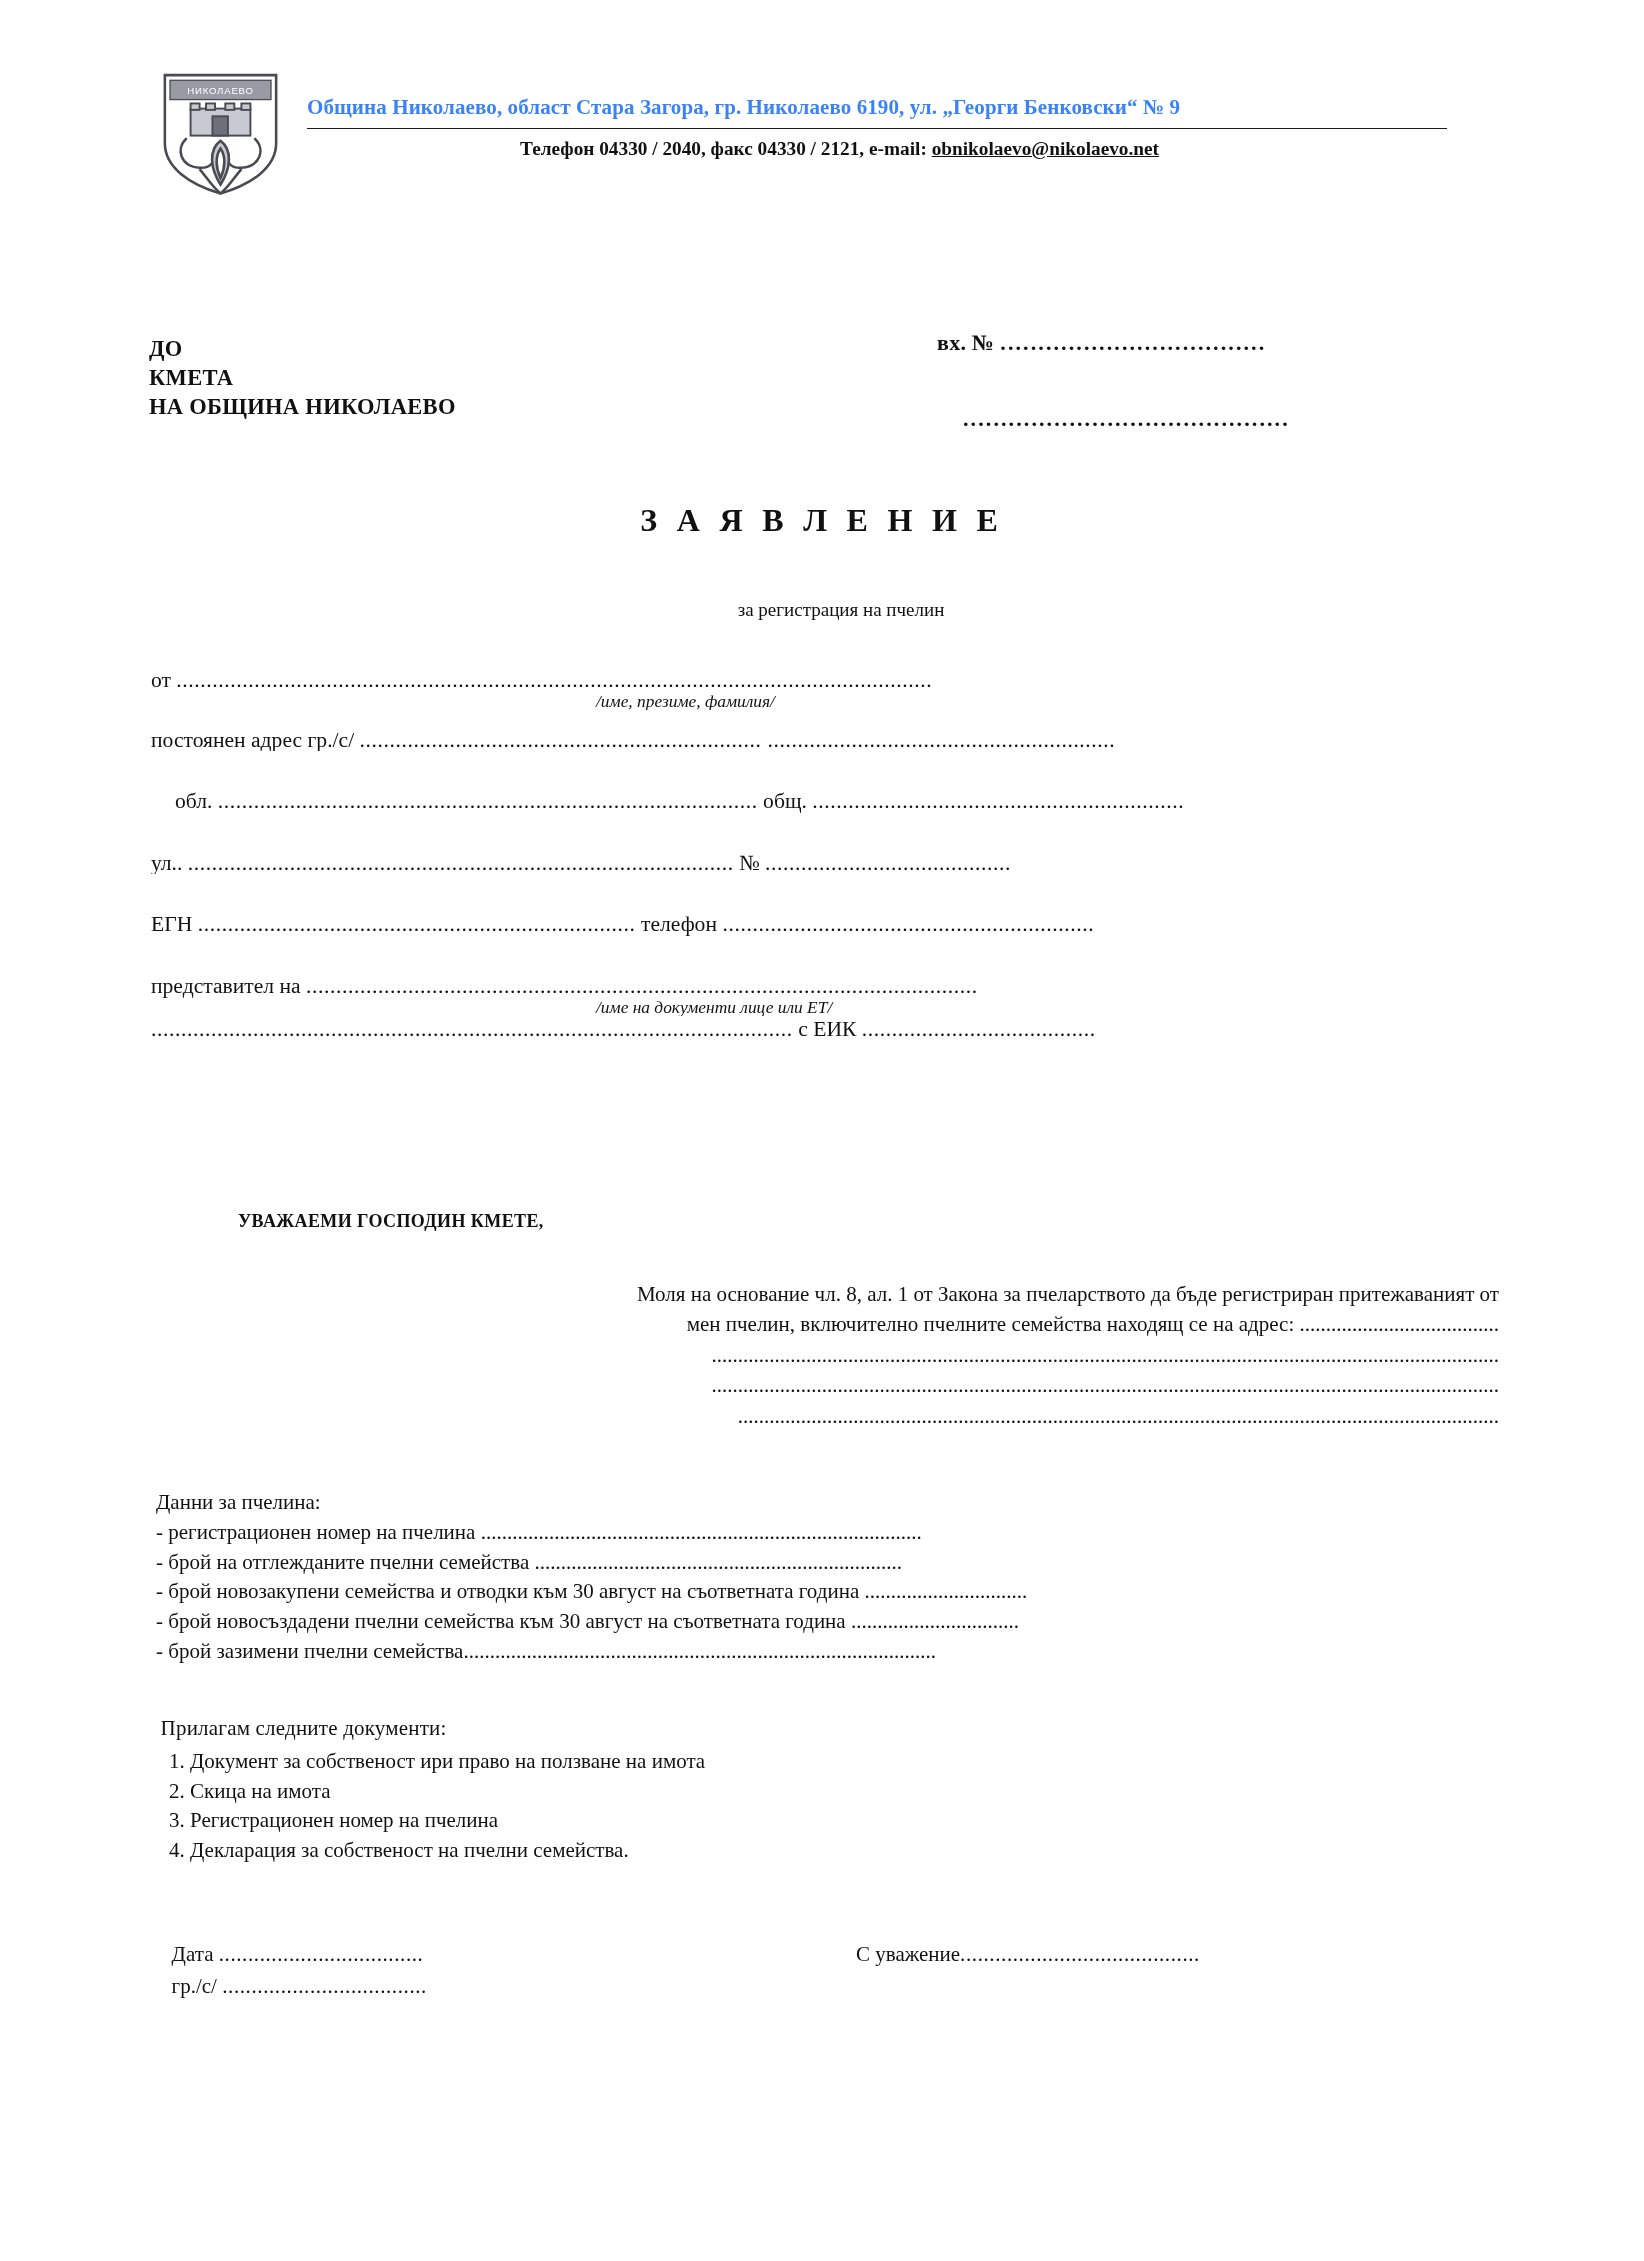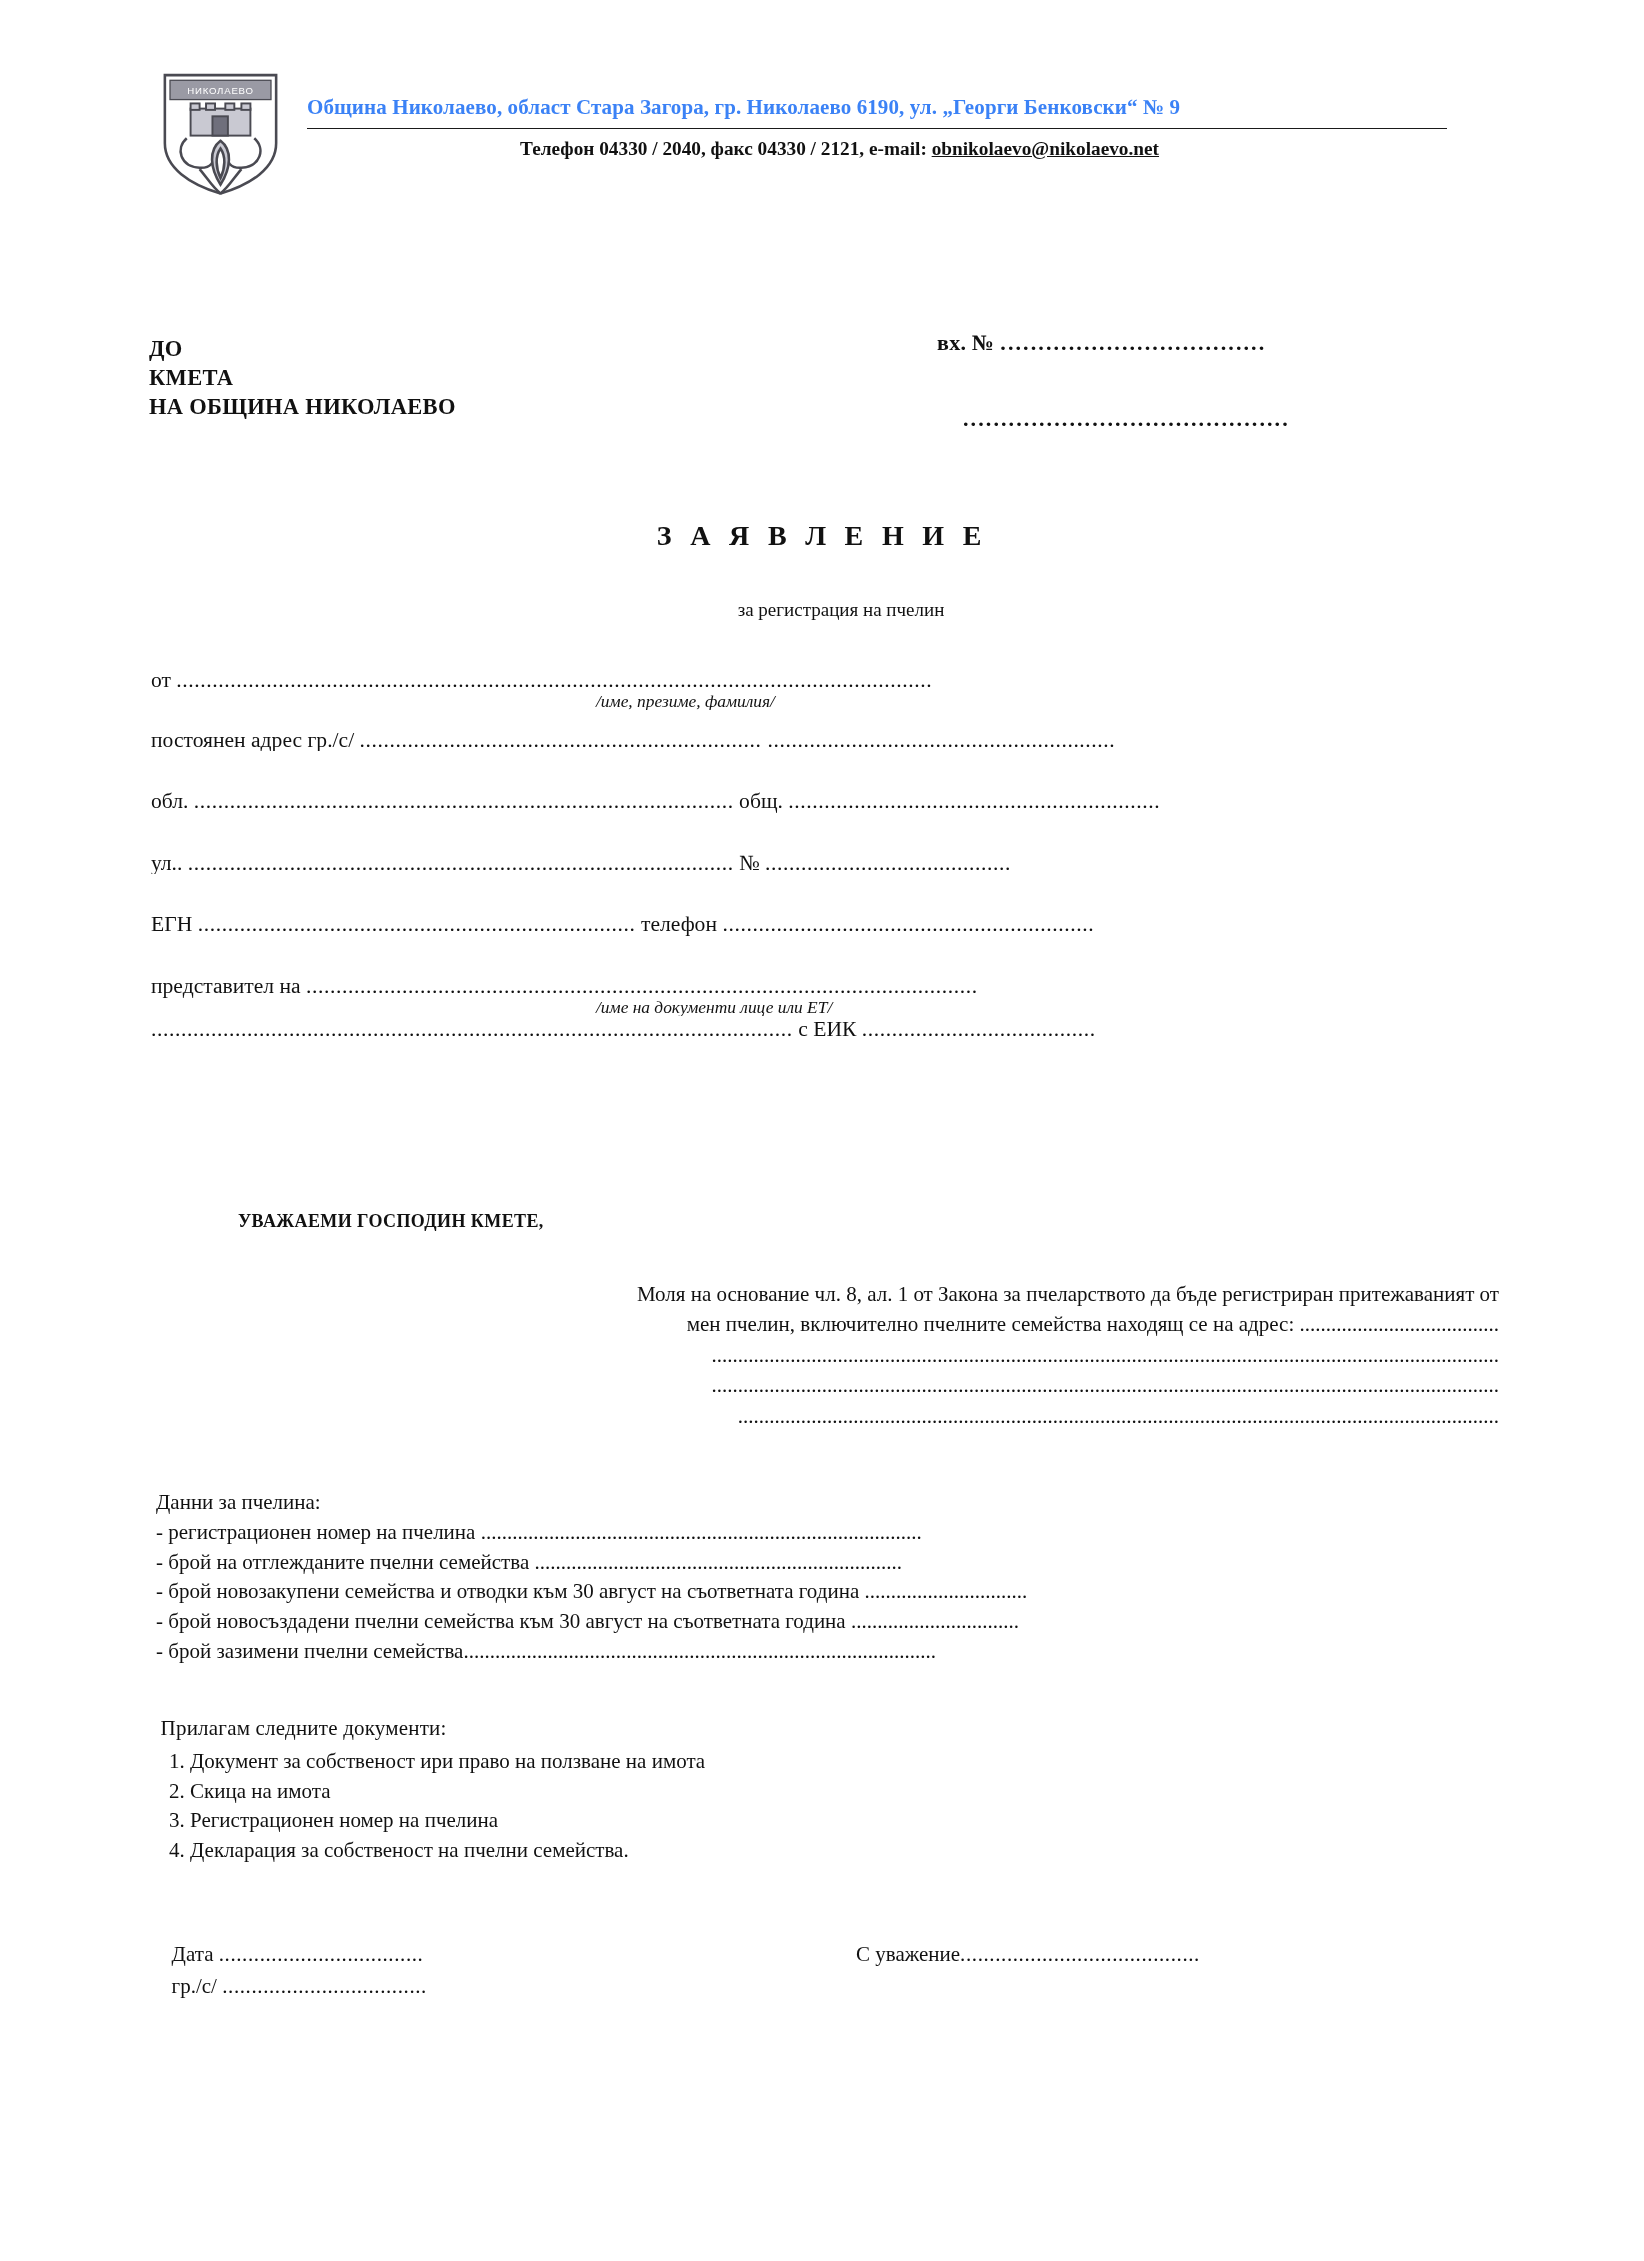--- a/index.html
+++ b/index.html
@@ -100,25 +100,25 @@
     top: 406px;
     font-size: 22px;
     font-weight: bold;
     letter-spacing: 2.1px;
     white-space: nowrap;
   }
 
   
   .doc-title {
     position: absolute;
-    top: 520px;
+    top: 502px;
     left: 0;
     width: 1644px;
     text-align: center;
-    font-size: 28px;
+    font-size: 32px;
     font-weight: bold;
     letter-spacing: 5.8px;
   }
   .doc-subtitle {
     position: absolute;
     top: 599px;
     left: 0;
     width: 1644px;
     text-align: center;
     font-size: 19px;
@@ -275,21 +275,21 @@
       <span>от</span>
       <span class="dots">..............................................................................................................................</span>
       <span class="hint">/име, презиме, фамилия/</span>
     </div>
 
     <div class="frow" style="margin-top:19.3px;">
       <span>постоянен адрес гр./с/</span>
       <span class="dots">...................................................................  ..........................................................</span>
     </div>
 
-    <div class="frow" style="margin-top:40px;">
+    <div class="frow" style="margin-top:40px;margin-left:24px;">
       <span>обл.</span>
       <span class="dots">..........................................................................................</span>
       <span>общ.</span>
       <span class="dots">..............................................................</span>
     </div>
 
     <div class="frow" style="margin-top:40px;">
       <span>ул..</span>
       <span class="dots">...........................................................................................</span>
       <span>№</span>

